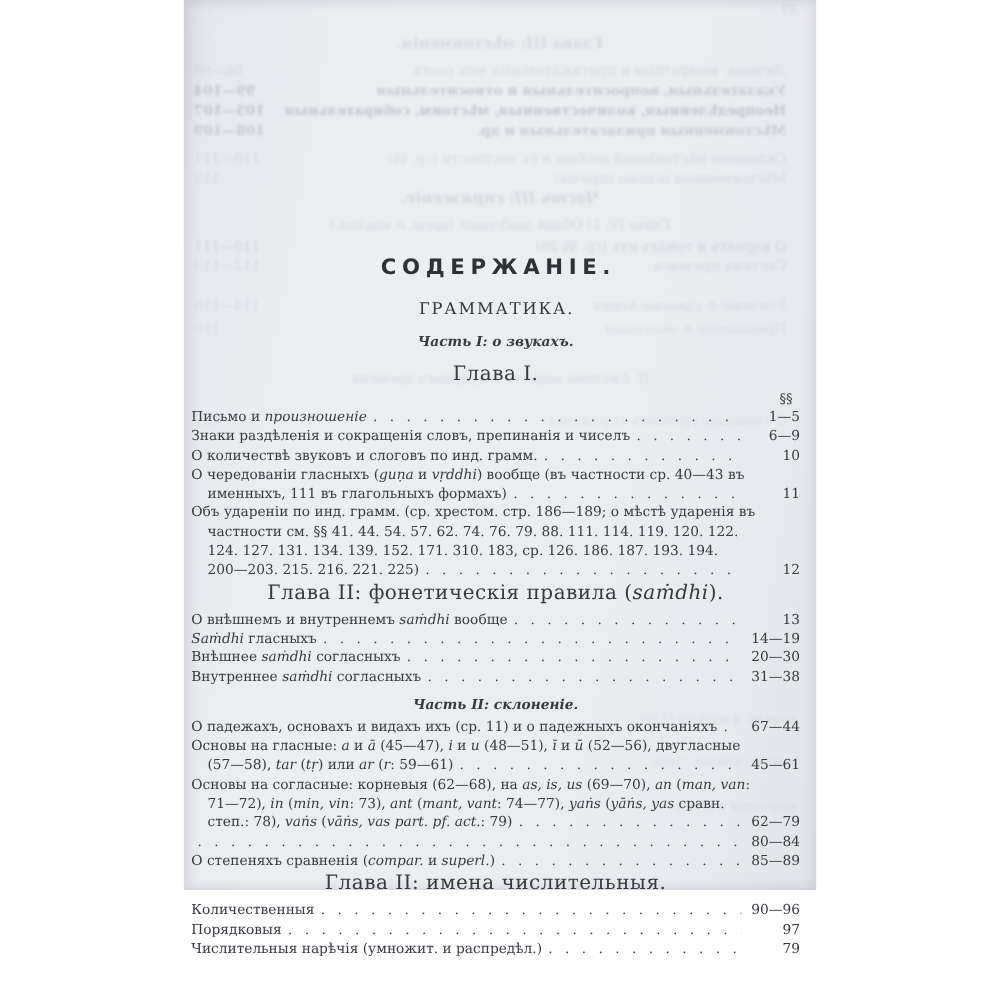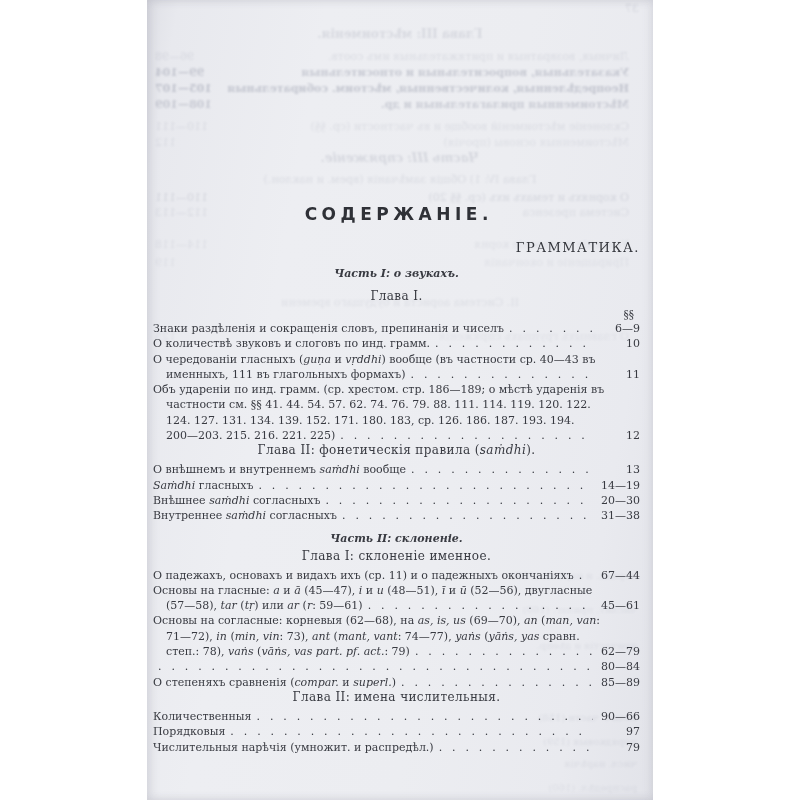--- a/index.html
+++ b/index.html
@@ -1,50 +1,50 @@
 <!DOCTYPE html>
 <html><head>
 <meta charset="utf-8">
 <style>
   html,body{margin:0;padding:0;}
   body{
     width:800px;height:800px;background:#ffffff;overflow:hidden;
     font-family:"DejaVu Serif", serif;position:relative;
   }
   .page{
-    position:absolute;left:147px;top:0;width:506px;height:800px;
+    position:absolute;left:147px;top:0;width:506px;height:712px;
     background:linear-gradient(100deg,#dfe0e6 0%,#e8e9ee 5%,#edeef2 28%,#eceDF1 60%,#e9eaef 85%,#e2e3e9 100%);
     box-shadow:inset 4px 0 10px rgba(120,122,140,0.18), inset -3px 0 8px rgba(120,122,140,0.12);
   }
   .ghost-layer{position:absolute;inset:0;z-index:0;overflow:hidden;}
   .ghost{
     position:absolute;color:#5a6078;filter:blur(1.2px);
     transform:scaleX(-1);white-space:nowrap;display:flex;
     font-family:"DejaVu Serif", serif;pointer-events:none;
   }
   .content{
     position:absolute;left:6px;right:13px;top:0;z-index:1;
     color:#383a41;font-size:11px;
   }
   .title{
     margin:204px 0 0 0;text-align:center;
     font-family:"DejaVu Sans", sans-serif;font-weight:bold;
     font-size:17px;letter-spacing:4.5px;text-indent:4.5px;color:#2f3137;
   }
   .subtitle{
-    margin:16px 0 0 0;text-align:right;font-size:13px;
+    margin:16px 0 0 0;text-align:center;font-size:13px;
     letter-spacing:1.5px;text-indent:1.5px;color:#32343a;font-weight:normal;
   }
   .part{
     text-align:center;font-style:italic;font-weight:bold;
     font-size:11px;margin:12px 0 4px 0;
   }
   .part.second{margin-top:8px;margin-bottom:4px;}
   .chapter{
-    text-align:center;font-size:12px;margin:9px 0 5px 0;letter-spacing:0.4px;
+    text-align:center;font-size:16px;margin:9px 0 5px 0;letter-spacing:0.4px;
   }
   .chapter.tight{margin-top:0;}
   .ss{
     text-align:right;font-size:10.5px;margin-top:2px;line-height:13px;padding-right:6px;
   }
   .toc-line{line-height:15.3px;white-space:nowrap;overflow:hidden;}
   .toc-row{display:flex;align-items:baseline;line-height:15.3px;}
   .toc-row .txt{white-space:nowrap;flex:0 0 auto;}
   .cont{padding-left:13px;}
   .dots{flex:1 1 auto;overflow:hidden;height:15.3px;margin:0 3px 0 5px;}
@@ -142,38 +142,43 @@
       </div>
     </div>
   <div class="content">
     <div class="title">СОДЕРЖАНІЕ.</div>
     <div class="subtitle">ГРАММАТИКА.</div>
     <div id="toc">
         <div class="part"><span class="it">Часть I: о звукахъ.</span></div>
         <div class="chapter">Глава I.</div>
         <div class="ss">§§</div>
         <div class="toc-row">
+          <span class="txt">Письмо и <span class="it">произношеніе</span></span>
+          <span class="dots"></span>
+          <span class="pg">1—5</span>
+        </div>
+        <div class="toc-row">
           <span class="txt">Знаки раздѣленія и сокращенія словъ, препинанія и чиселъ</span>
           <span class="dots"></span>
           <span class="pg">6—9</span>
         </div>
         <div class="toc-row">
           <span class="txt">О количествѣ звуковъ и слоговъ по инд. грамм.</span>
           <span class="dots"></span>
           <span class="pg">10</span>
         </div>
         <div class="toc-line">О чередованіи гласныхъ (<span class="it">guṇa</span> и <span class="it">vṛddhi</span>) вообще (въ частности ср. 40—43 въ</div>
         <div class="toc-row">
           <span class="txt cont">именныхъ, 111 въ глагольныхъ формахъ)</span>
           <span class="dots"></span>
           <span class="pg">11</span>
         </div>
         <div class="toc-line">Объ удареніи по инд. грамм. (ср. хрестом. стр. 186—189; о мѣстѣ ударенія въ</div>
         <div class="toc-line cont">частности см. §§ 41. 44. 54. 57. 62. 74. 76. 79. 88. 111. 114. 119. 120. 122.</div>
-        <div class="toc-line cont">124. 127. 131. 134. 139. 152. 171. 180. 183, ср. 126. 186. 187. 193. 194.</div>
+        <div class="toc-line cont">124. 127. 131. 134. 139. 152. 171. 310. 183, ср. 126. 186. 187. 193. 194.</div>
         <div class="toc-row">
           <span class="txt cont">200—203. 215. 216. 221. 225)</span>
           <span class="dots"></span>
           <span class="pg">12</span>
         </div>
         <div class="chapter tight">Глава II: фонетическія правила (<span class="it">saṁdhi</span>).</div>
         <div class="toc-row">
           <span class="txt">О внѣшнемъ и внутреннемъ <span class="it">saṁdhi</span> вообще</span>
           <span class="dots"></span>
           <span class="pg">13</span>
@@ -187,21 +192,20 @@
           <span class="txt">Внѣшнее <span class="it">saṁdhi</span> согласныхъ</span>
           <span class="dots"></span>
           <span class="pg">20—30</span>
         </div>
         <div class="toc-row">
           <span class="txt">Внутреннее <span class="it">saṁdhi</span> согласныхъ</span>
           <span class="dots"></span>
           <span class="pg">31—38</span>
         </div>
         <div class="part second"><span class="it">Часть II: склоненіе.</span></div>
-        <div class="chapter tight">Глава I: склоненіе именное.</div>
         <div class="toc-row">
           <span class="txt">О падежахъ, основахъ и видахъ ихъ (ср. 11) и о падежныхъ окончаніяхъ</span>
           <span class="dots"></span>
           <span class="pg">67—44</span>
         </div>
         <div class="toc-line">Основы на гласные: <span class="it">a</span> и <span class="it">ā</span> (45—47), <span class="it">i</span> и <span class="it">u</span> (48—51), <span class="it">ī</span> и <span class="it">ū</span> (52—56), двугласные</div>
         <div class="toc-row">
           <span class="txt cont">(57—58), <span class="it">tar</span> (<span class="it">tṛ</span>) или <span class="it">ar</span> (<span class="it">r</span>: 59—61)</span>
           <span class="dots"></span>
           <span class="pg">45—61</span>
@@ -219,21 +223,21 @@
         </div>
         <div class="toc-row">
           <span class="txt">О степеняхъ сравненія (<span class="it">compar.</span> и <span class="it">superl.</span>)</span>
           <span class="dots"></span>
           <span class="pg">85—89</span>
         </div>
         <div class="chapter tight">Глава II: имена числительныя.</div>
         <div class="toc-row">
           <span class="txt">Количественныя</span>
           <span class="dots"></span>
-          <span class="pg">90—66</span>
+          <span class="pg">90—96</span>
         </div>
         <div class="toc-row">
           <span class="txt">Порядковыя</span>
           <span class="dots"></span>
           <span class="pg">97</span>
         </div>
         <div class="toc-row">
           <span class="txt">Числительныя нарѣчія (умножит. и распредѣл.)</span>
           <span class="dots"></span>
           <span class="pg">79</span>

